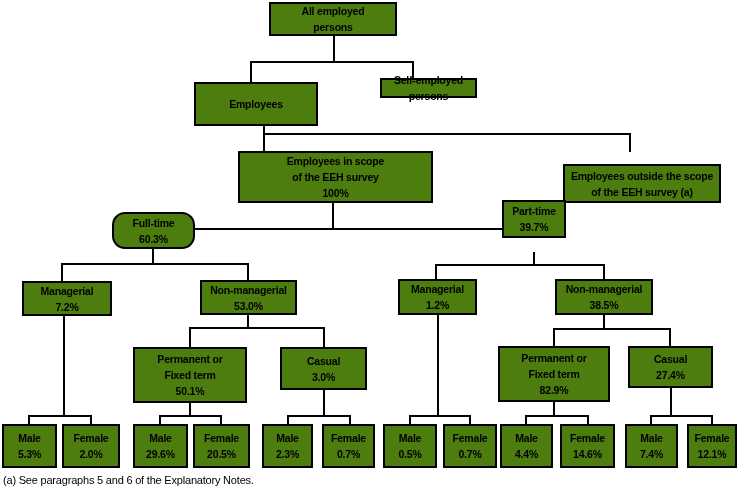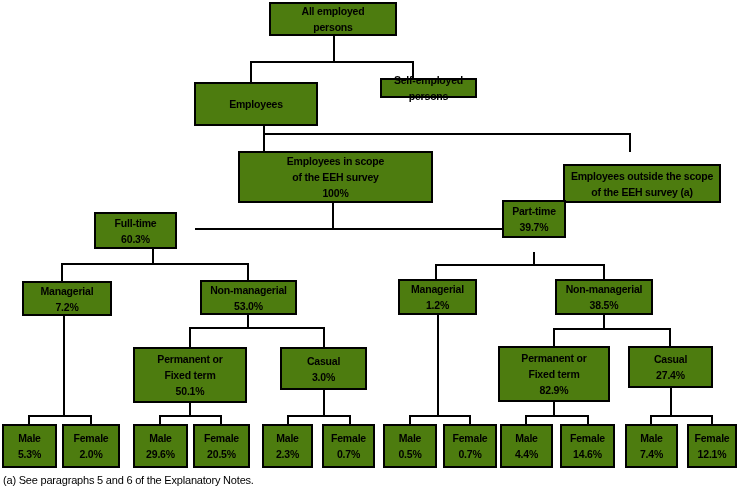--- a/index.html
+++ b/index.html
@@ -85,21 +85,21 @@
   <div class="node" style="left:238px; top:151px; width:195px; height:52px;">
     <div>Employees in scope</div>
     <div>of the EEH survey</div>
     <div>100%</div>
   </div>
   <div class="node" style="left:563px; top:164px; width:158px; height:39px;">
     <div>Employees outside the scope</div>
     <div>of the EEH survey (a)</div>
   </div>
 
-  <div class="node" style="left:94px; top:212px; width:83px; height:37px;">
+  <div class="node" style="left:112px; top:212px; width:83px; height:37px;border-radius:13px;">
     <div>Full-time</div>
     <div>60.3%</div>
   </div>
   <div class="node" style="left:502px; top:200px; width:64px; height:38px;">
     <div>Part-time</div>
     <div>39.7%</div>
   </div>
 
   <div class="node" style="left:22px; top:281px; width:90px; height:35px;">
     <div>Managerial</div>

